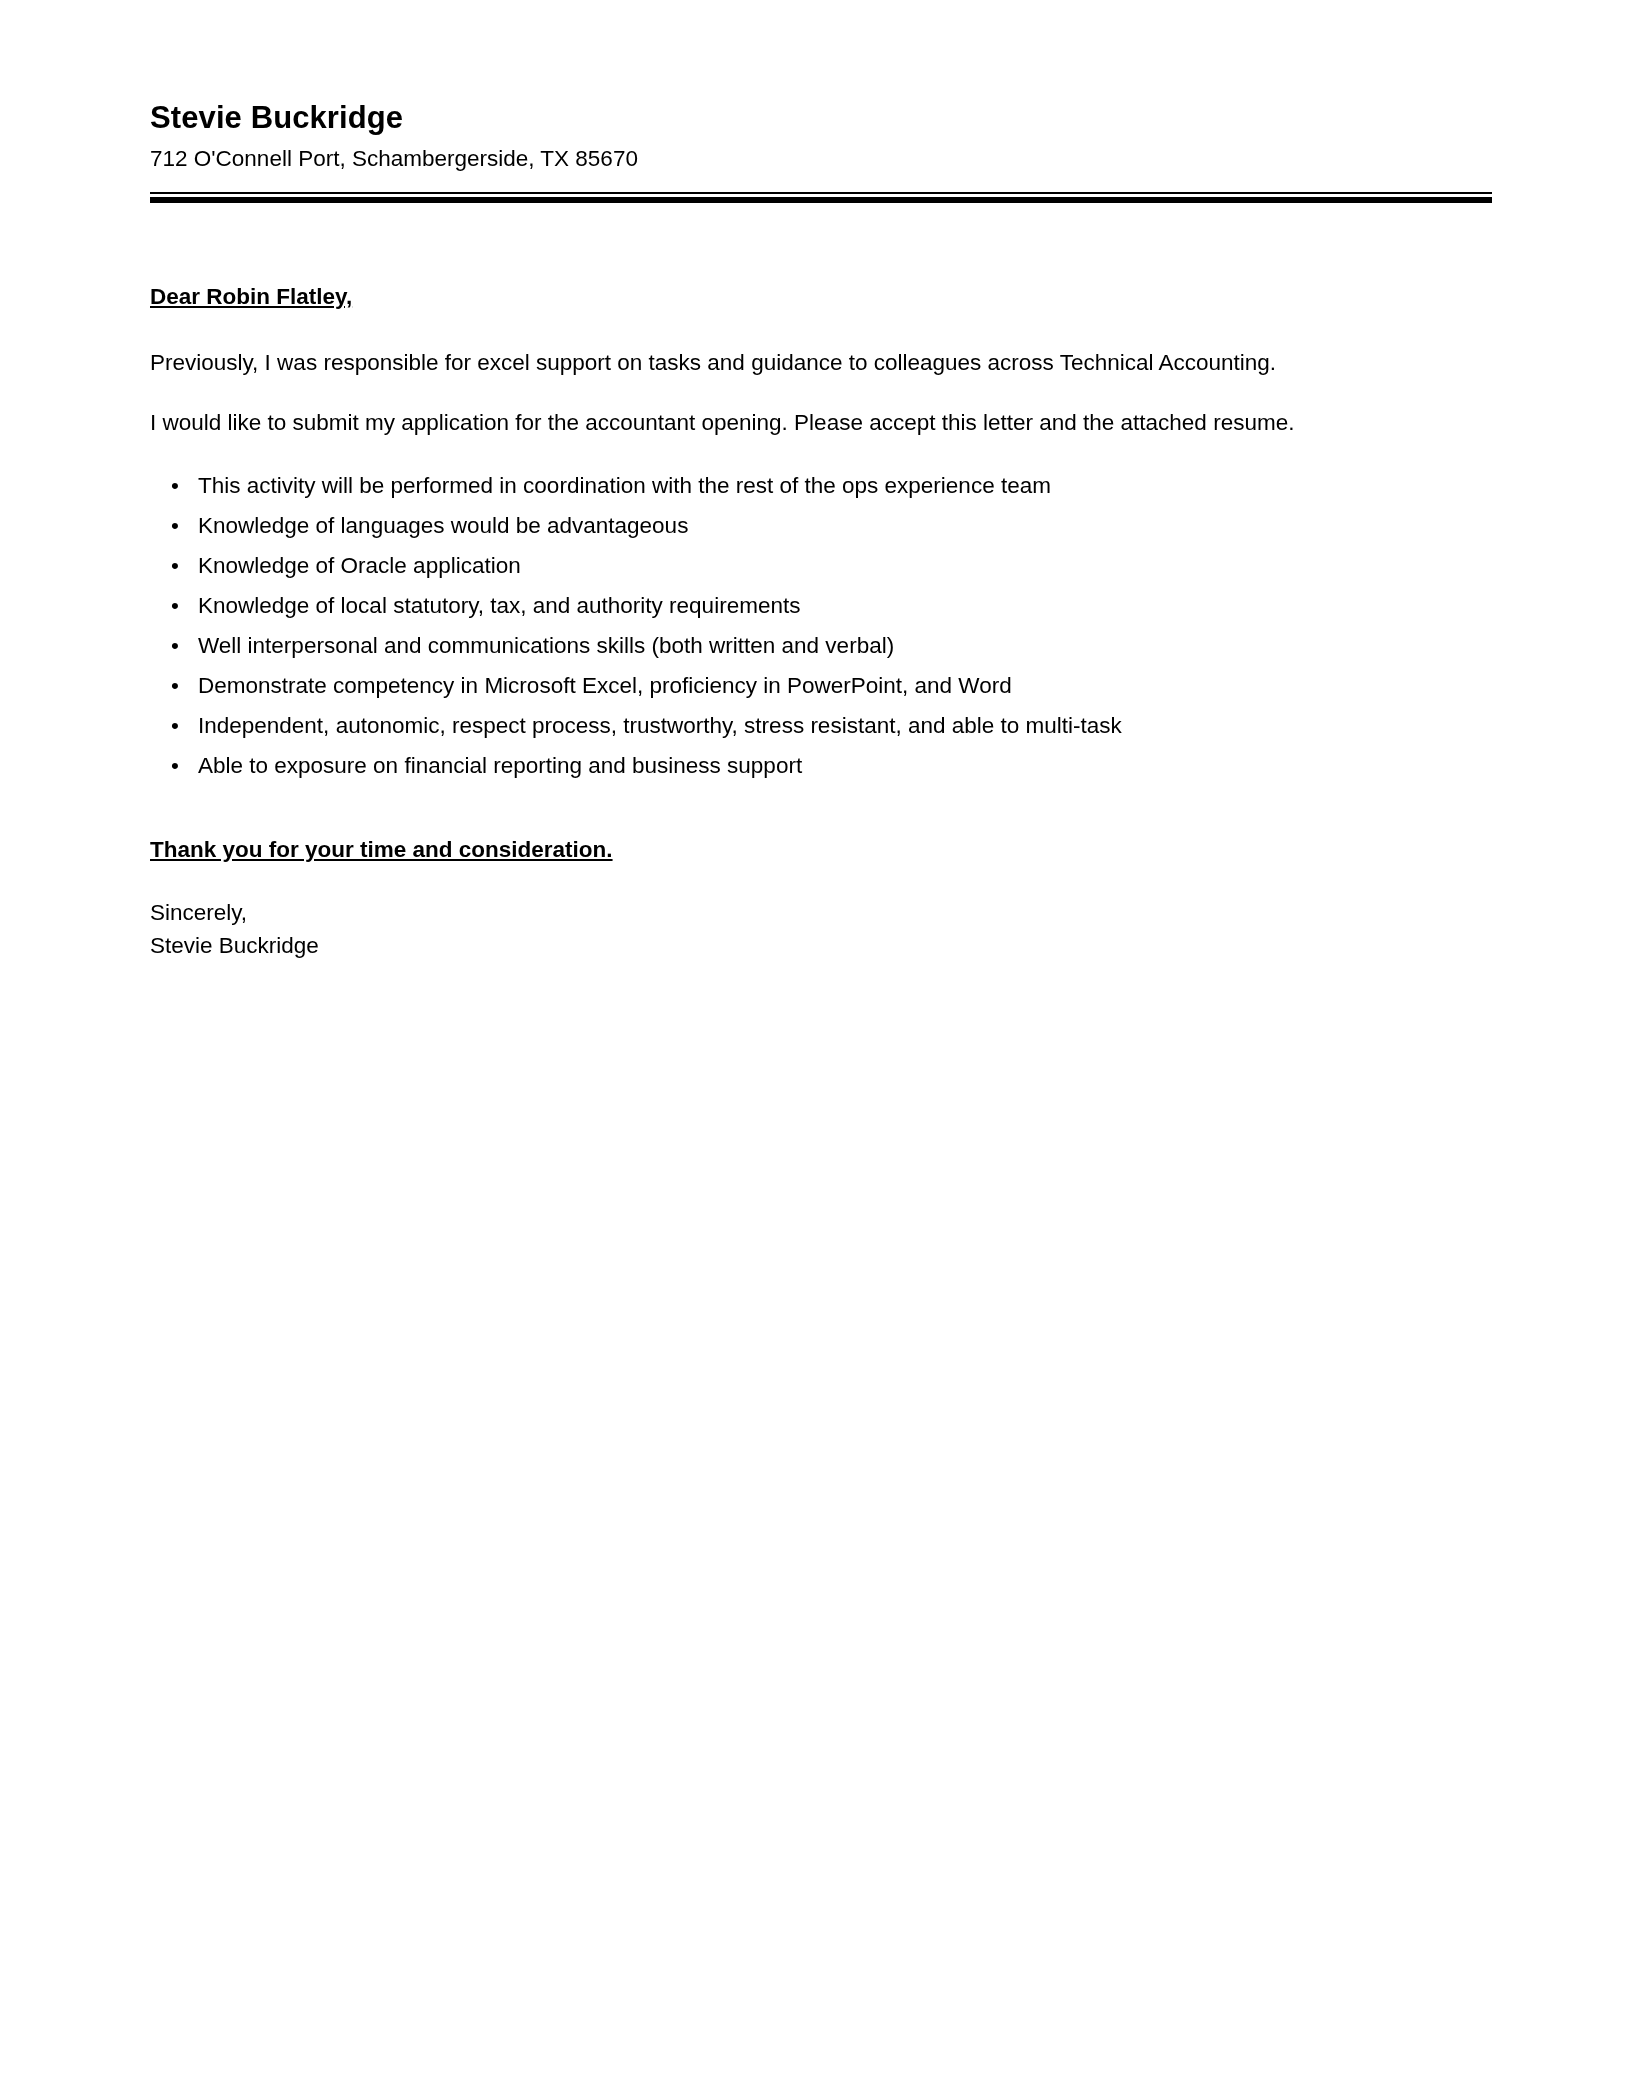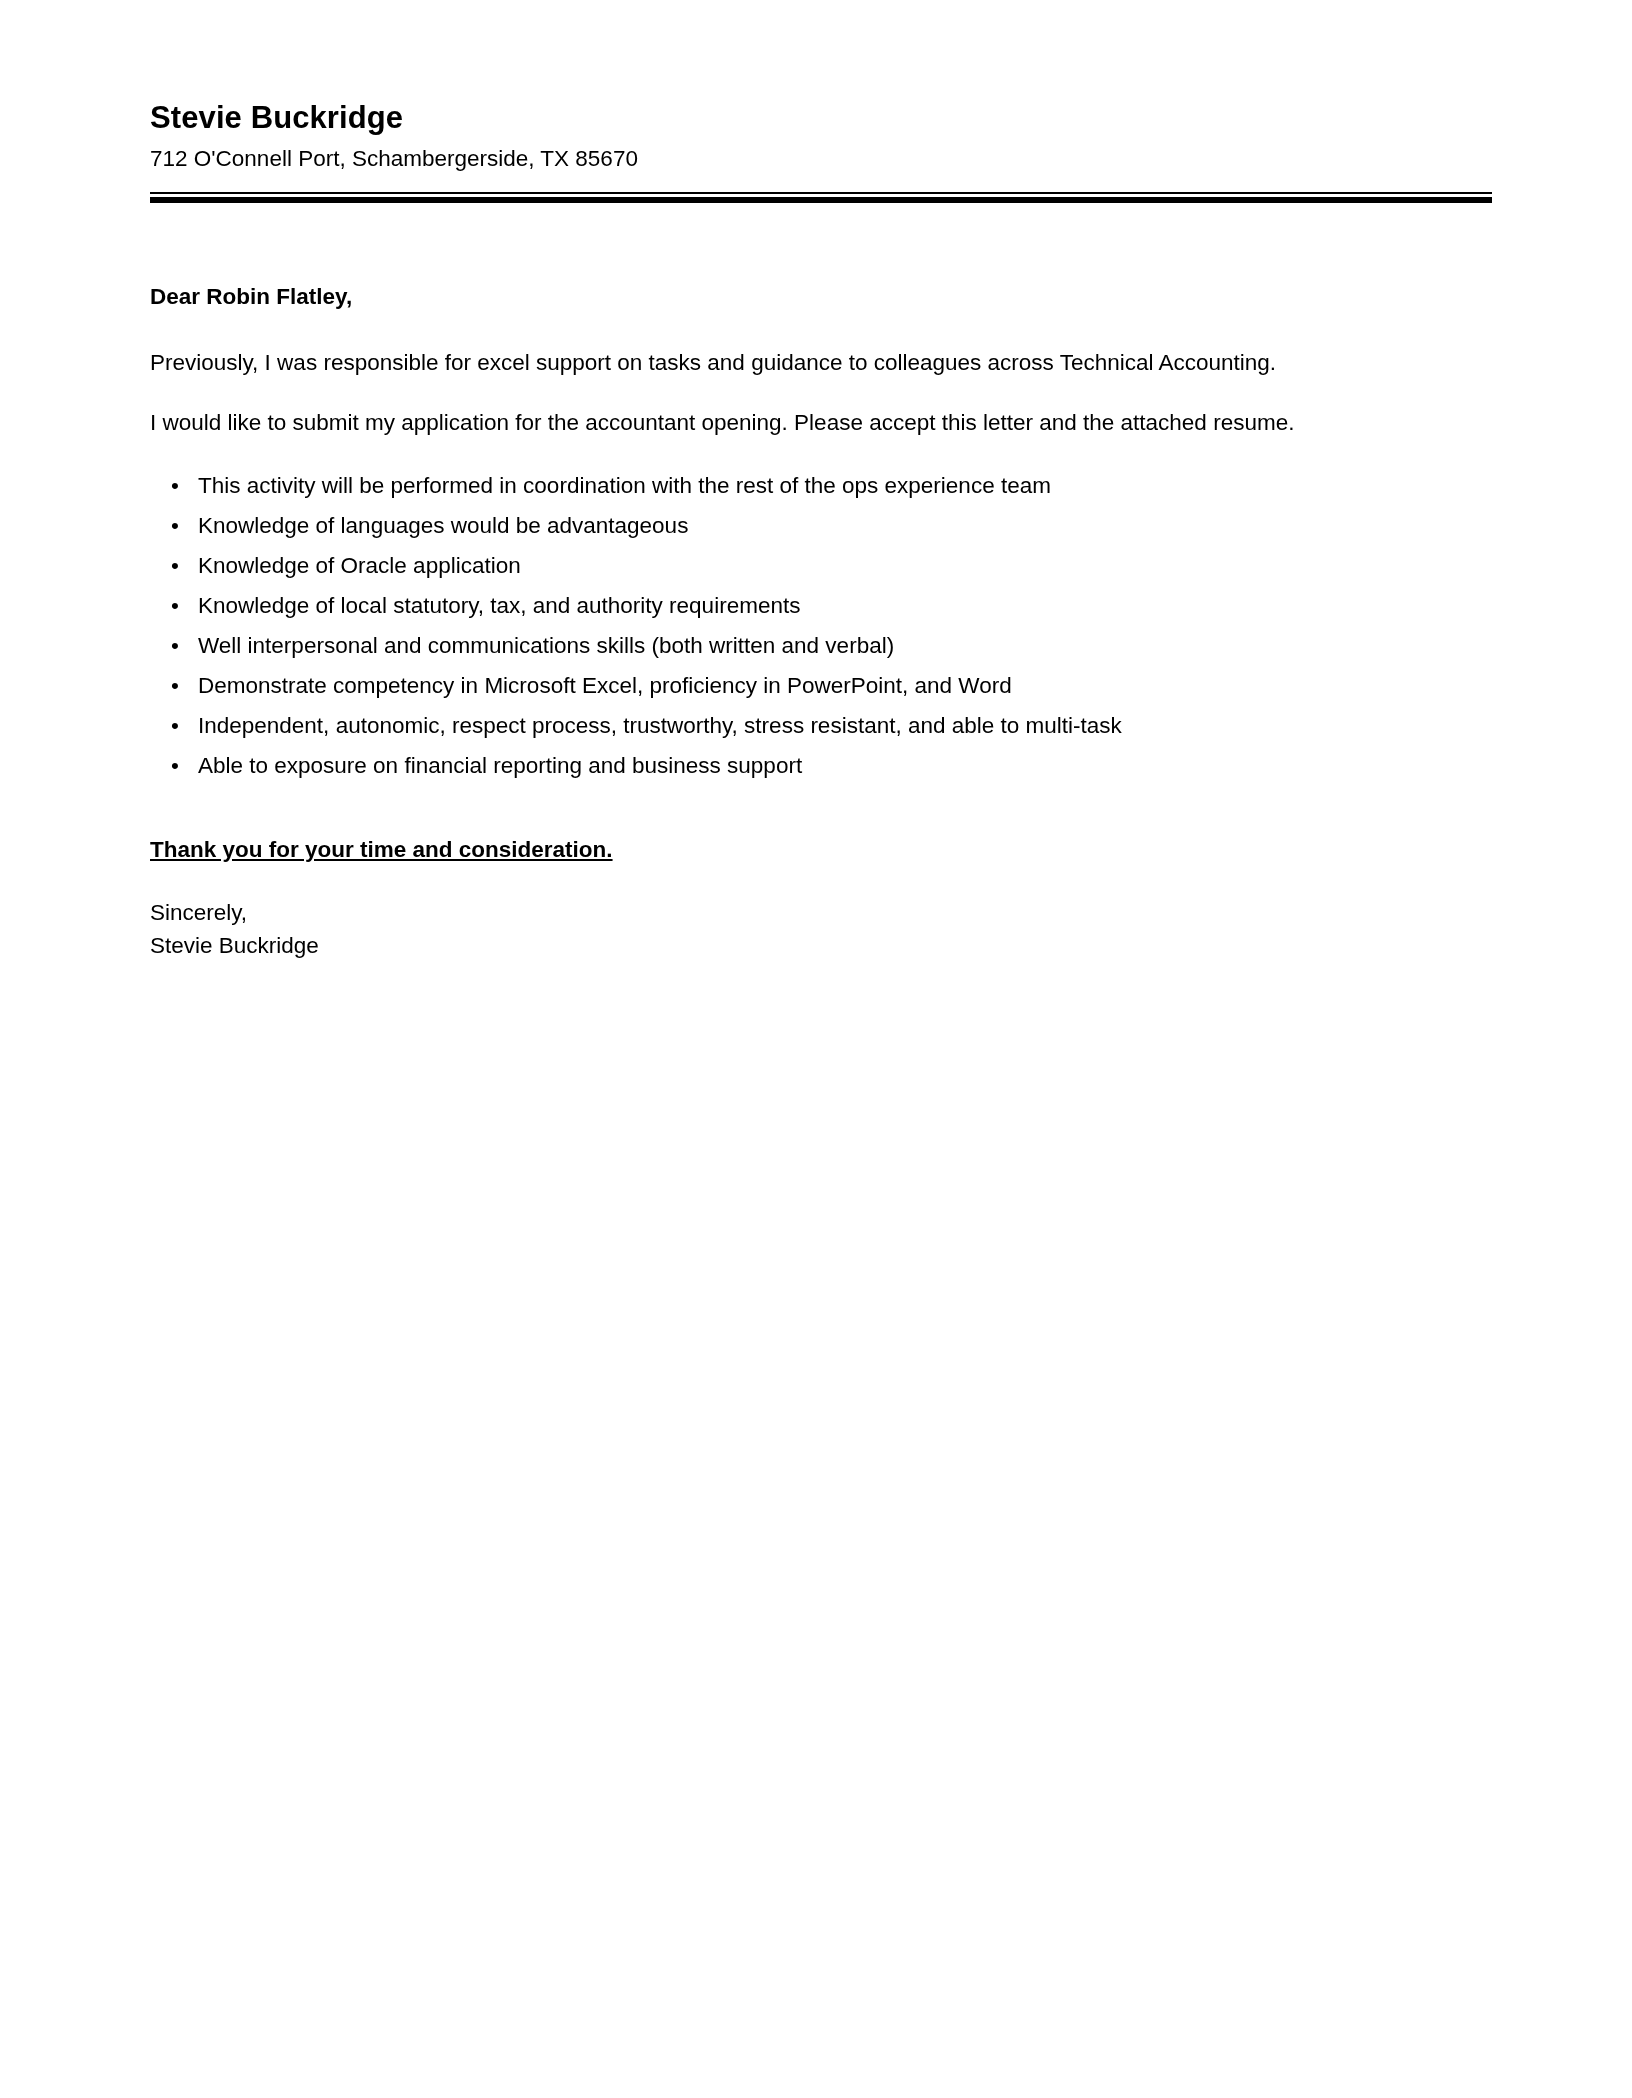--- a/index.html
+++ b/index.html
@@ -65,20 +65,21 @@
     padding-top: 78px;
     width: 1235px;
     font-size: 22.5px;
     line-height: 1.45;
   }
 
   .salutation {
     font-weight: bold;
     font-size: 22.5px;
     margin: 0 0 32px 0;
+    text-decoration: underline;
   }
 
   .body-paragraph {
     margin: 0 0 27px 0;
     line-height: 1.47;
   }
 
   .requirements-list {
     list-style: none;
     margin: 18px 0 0 0;

